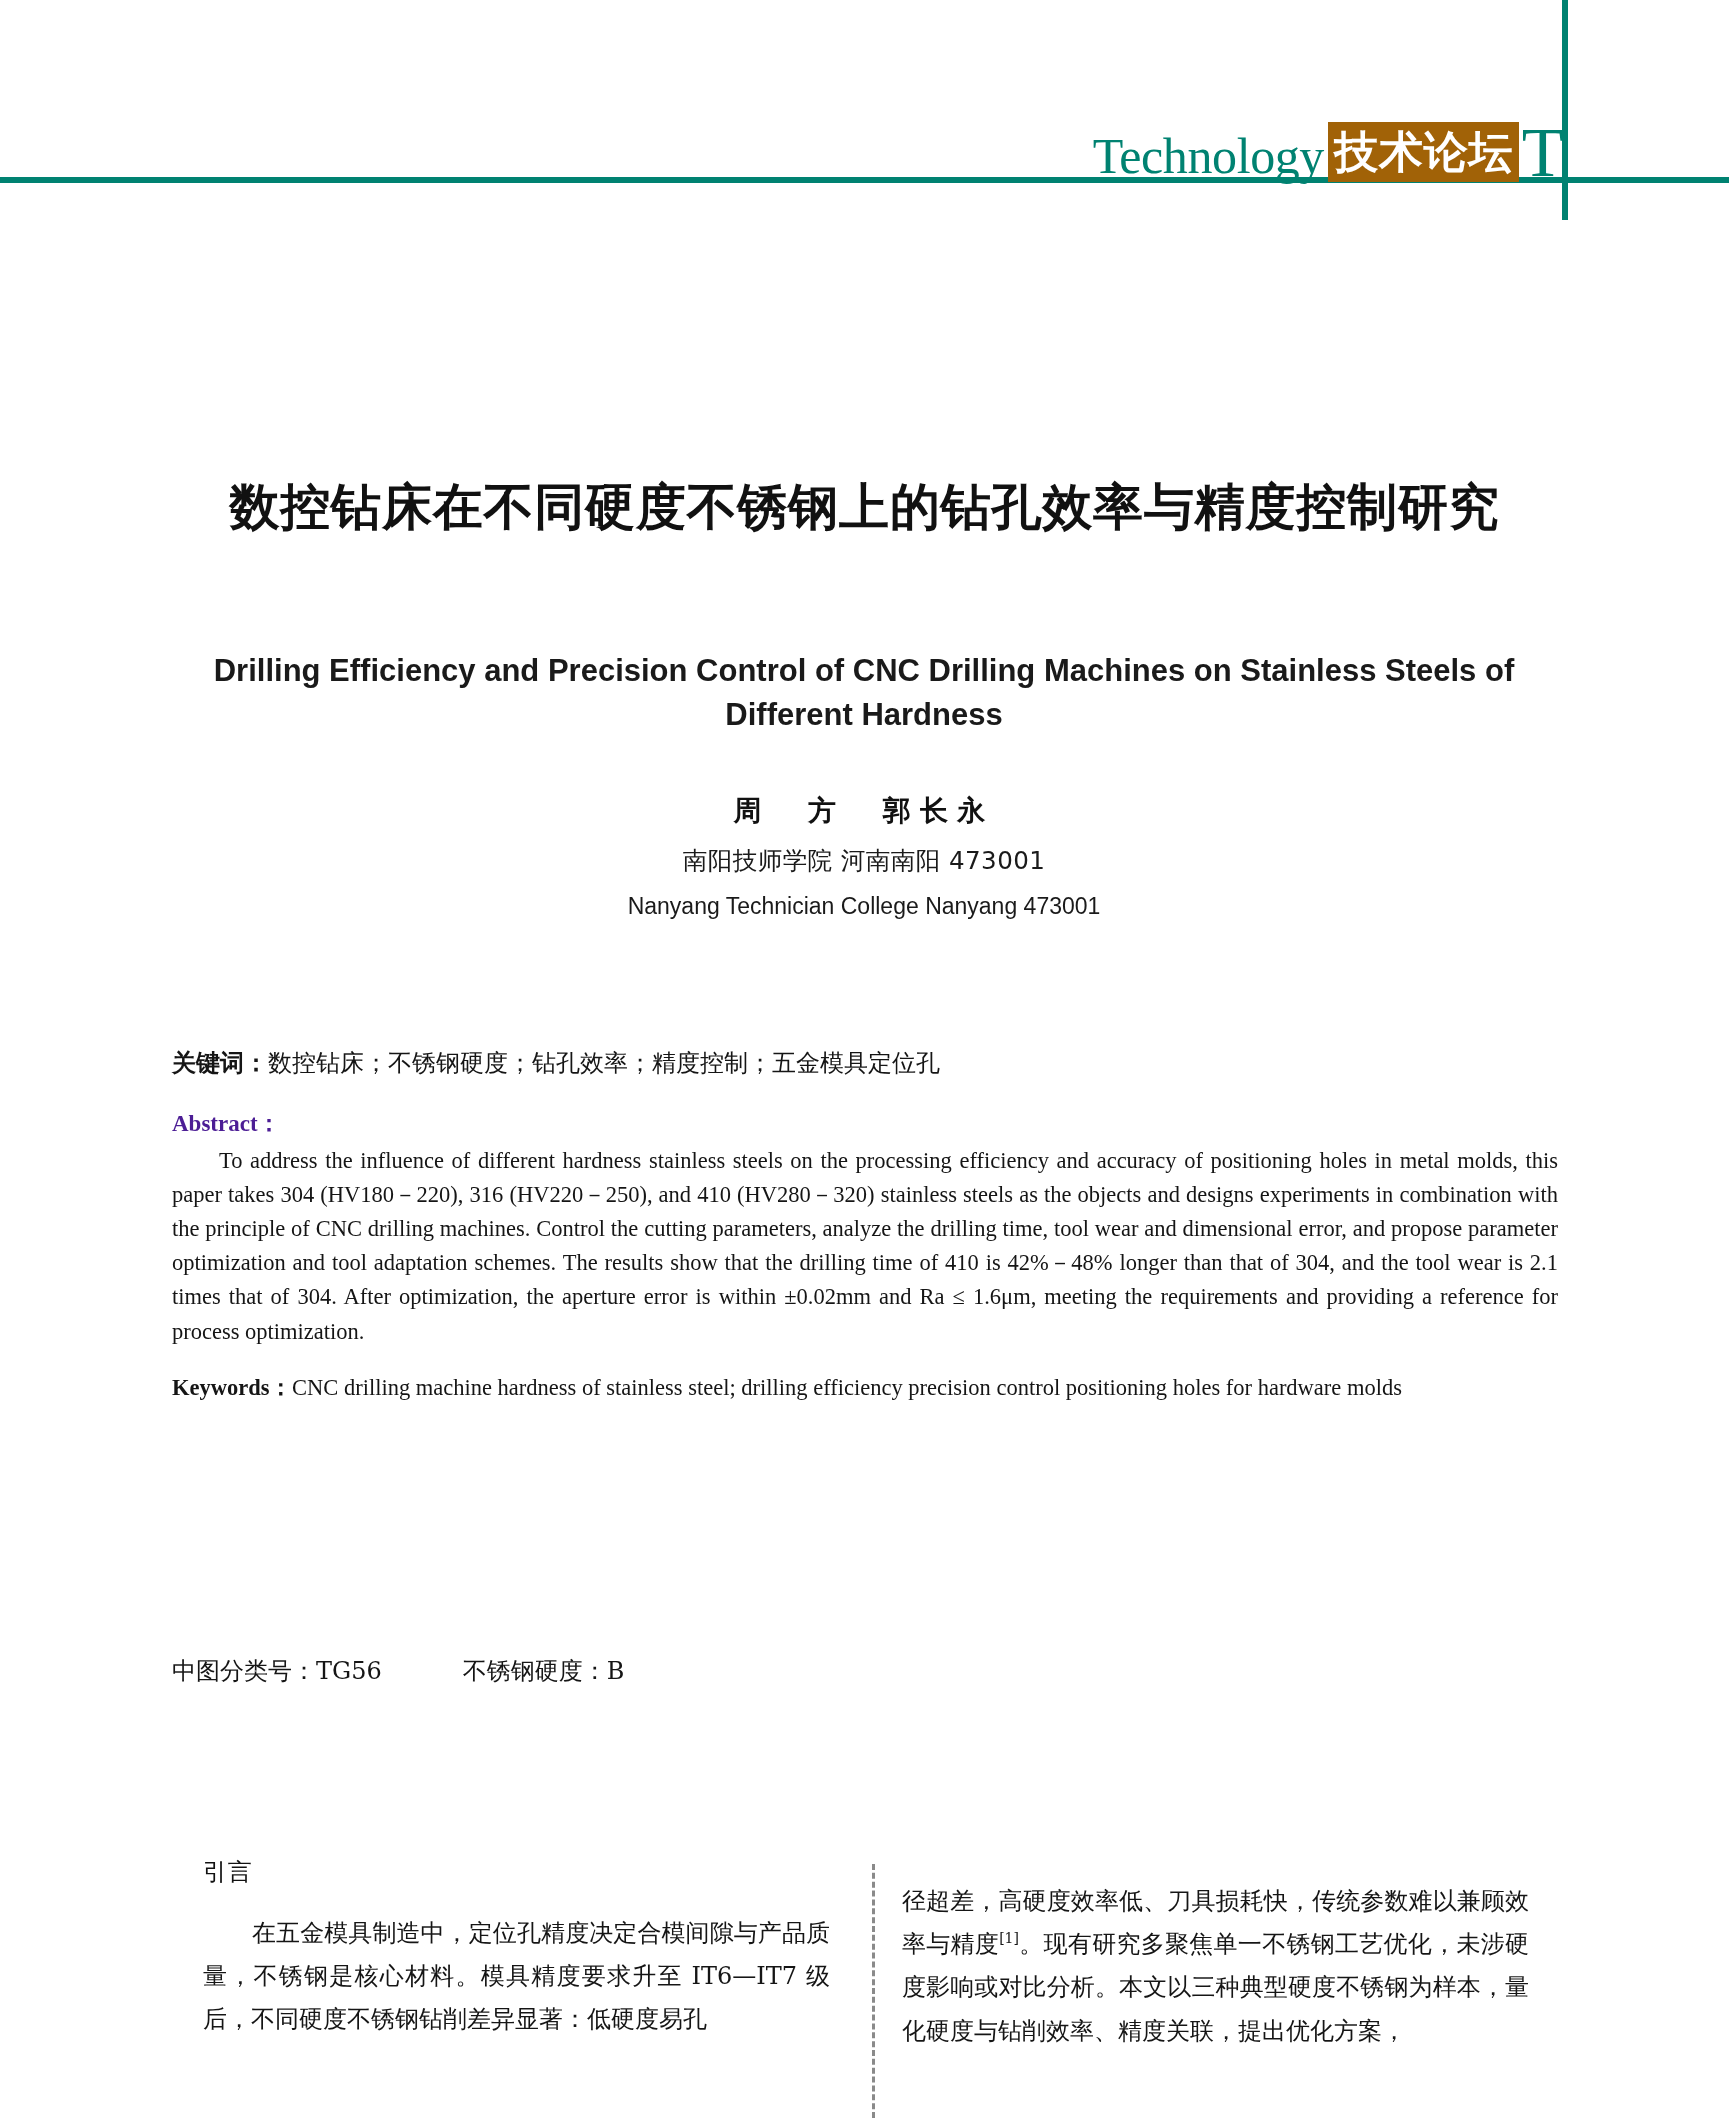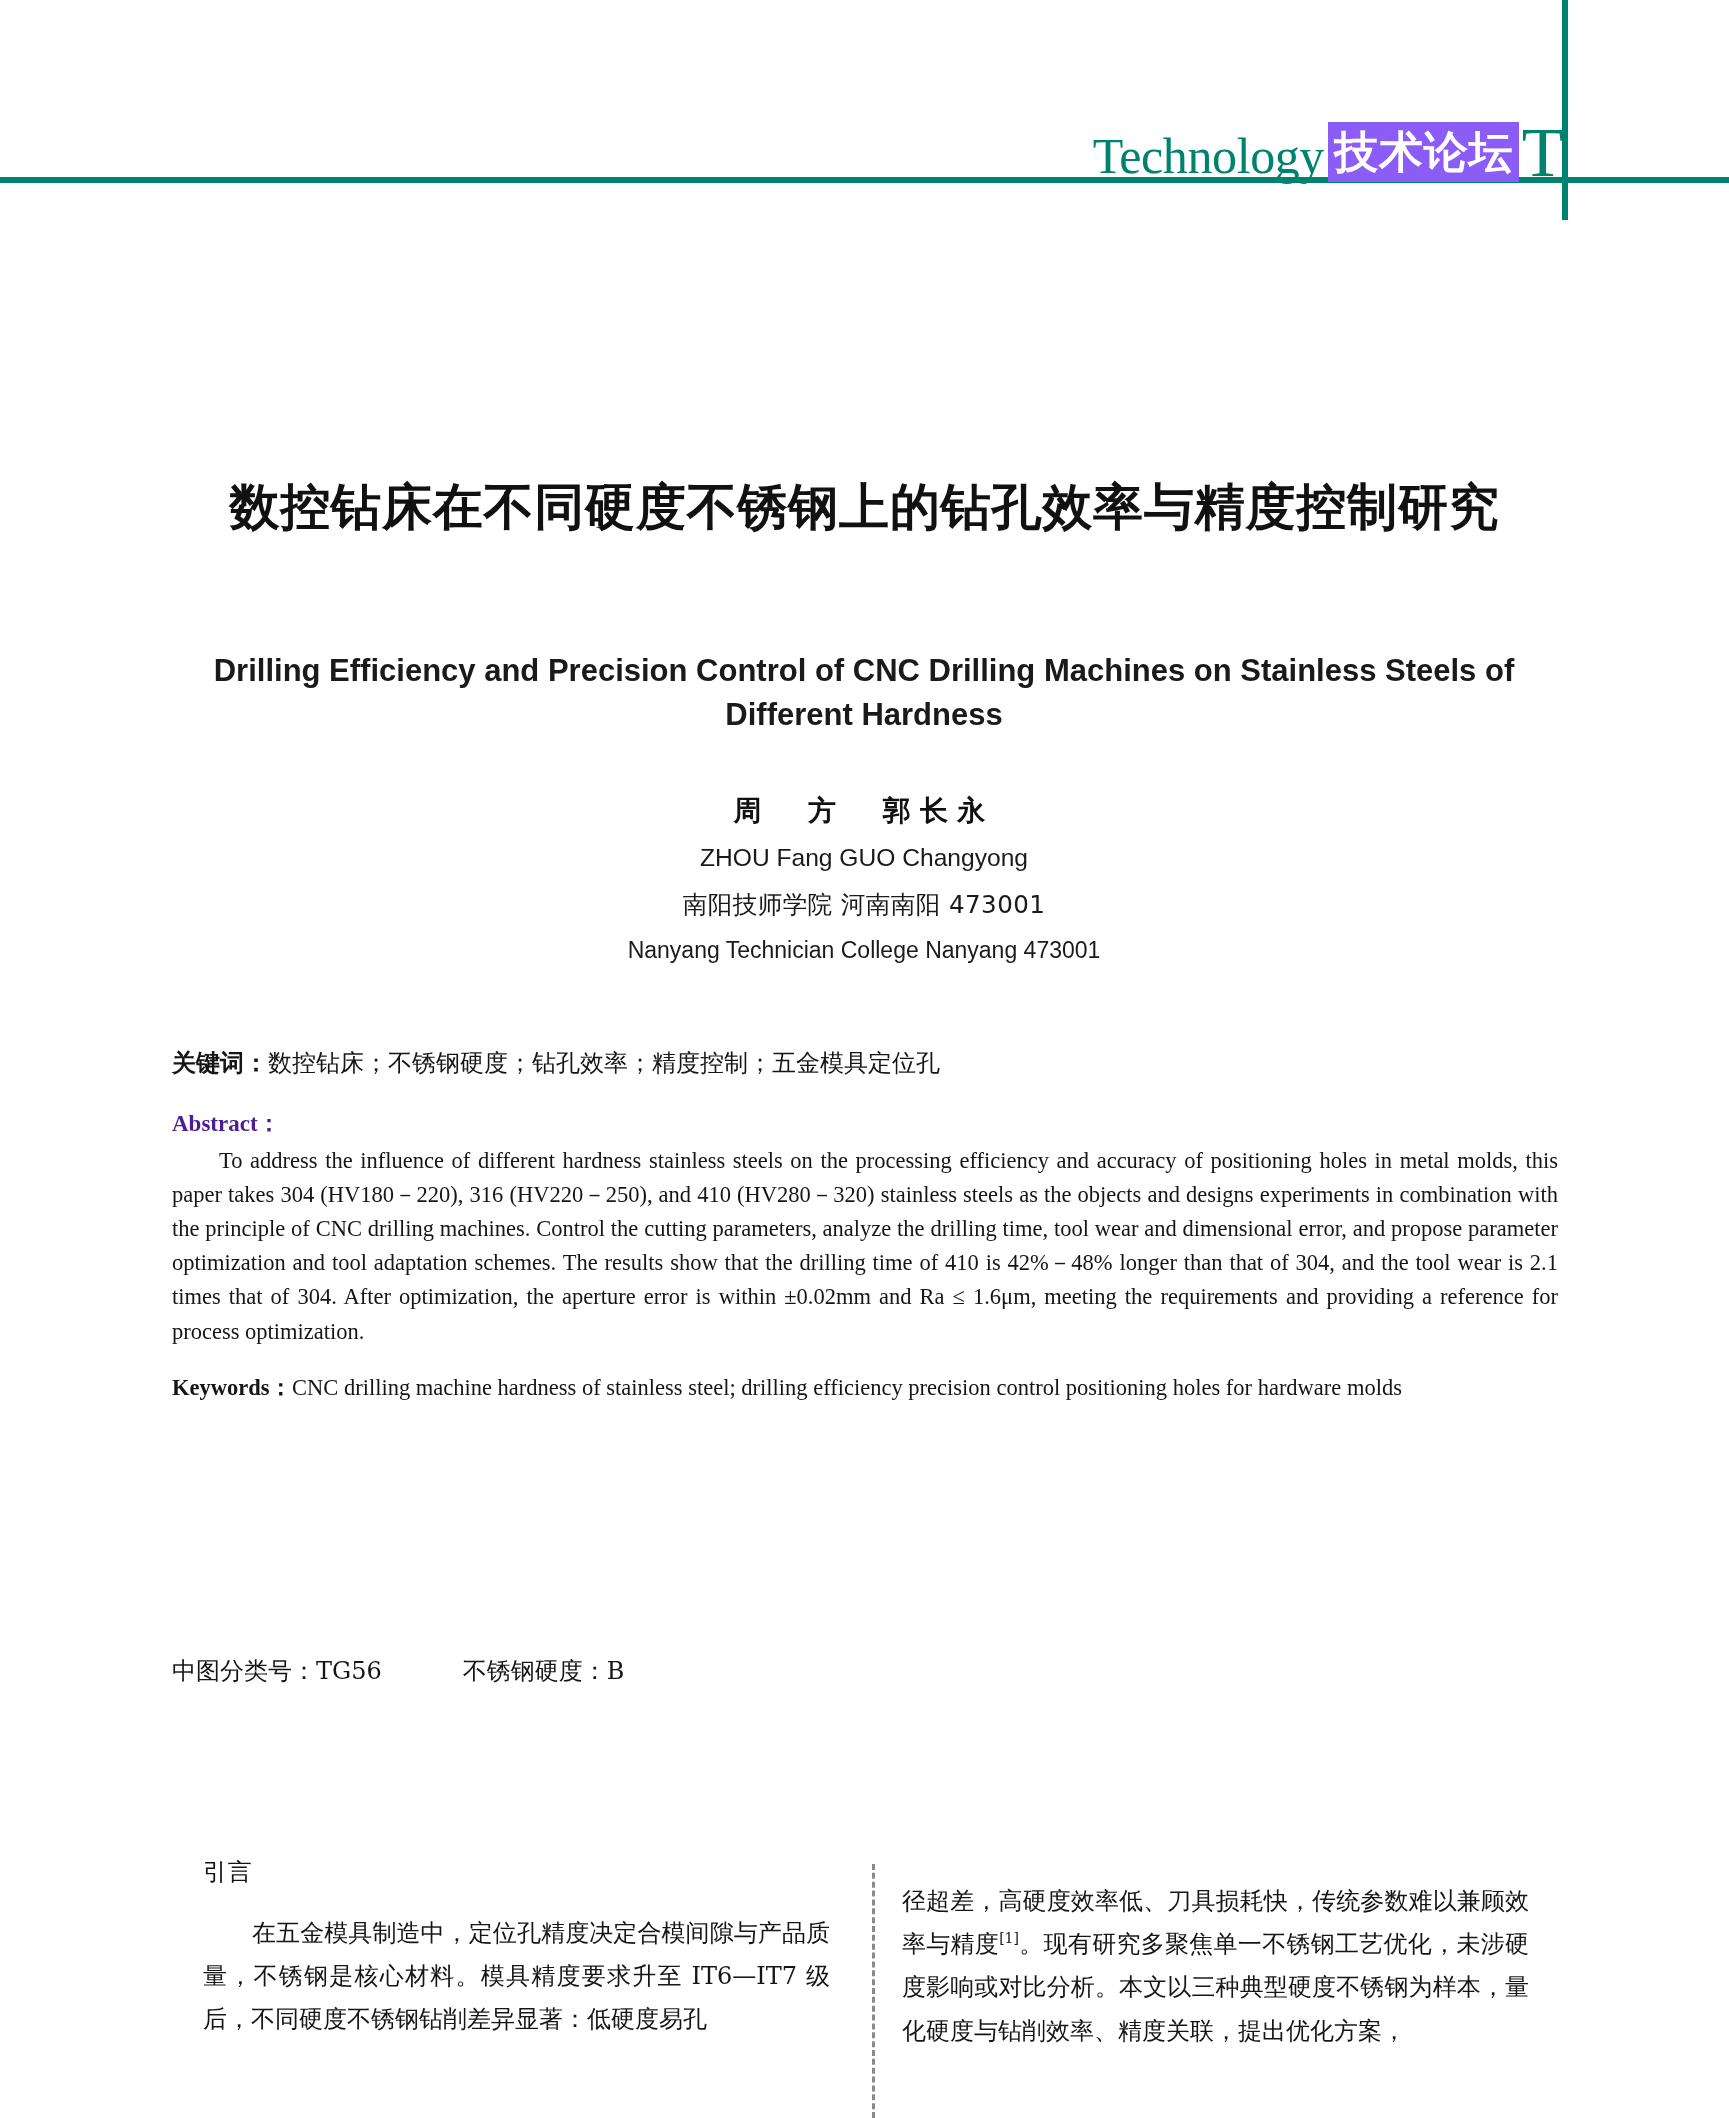--- a/index.html
+++ b/index.html
@@ -25,21 +25,21 @@
   #header-logo {
     position:absolute; right:166px; top:108px;
     display:flex; align-items:flex-end; height:74px;
   }
   #header-en {
     font-family:"Liberation Serif", serif;
     font-size:50px; color:#008271; line-height:1;
     letter-spacing:-0.4px; padding-bottom:1px;
   }
   #header-cn-box {
-    background:#8b5cf6; color:#ffffff;
+    background:#a16207; color:#ffffff;
     font-family:"DejaVu Sans", sans-serif; font-weight:bold;
     font-size:44px; line-height:1;
     padding:7.6px 6px 8.5px 6px; margin-left:4.2px;
     letter-spacing:0.8px;
   }
   #header-t {
     font-family:"Liberation Serif", serif;
     font-size:69px; color:#008271; font-weight:normal;
     line-height:0.82; margin-left:2.5px; padding-bottom:0px;
   }
@@ -159,21 +159,20 @@
       <span id="header-cn-box">技术论坛</span>
       <span id="header-t">T</span>
     </div>
   </div>
 
   <h1 id="title-cn">数控钻床在不同硬度不锈钢上的钻孔效率与精度控制研究</h1>
   <h2 id="title-en">Drilling Efficiency and Precision Control of CNC Drilling Machines on Stainless Steels of Different Hardness</h2>
 
   <div id="authors">
     <div class="au-cn-names">周　方　郭长永</div>
-    <div class="au-en-names">ZHOU Fang  GUO Changyong</div>
     <div class="au-cn-aff">南阳技师学院 河南南阳 473001</div>
     <div class="au-en-aff">Nanyang Technician College Nanyang 473001</div>
   </div>
 
   <div id="abs-block">
 
 
     <p class="cn-kw"><span class="lbl">关键词：</span><span>数控钻床；不锈钢硬度；钻孔效率；精度控制；五金模具定位孔</span></p>
 
     <div class="en-abs-head">Abstract：</div>

